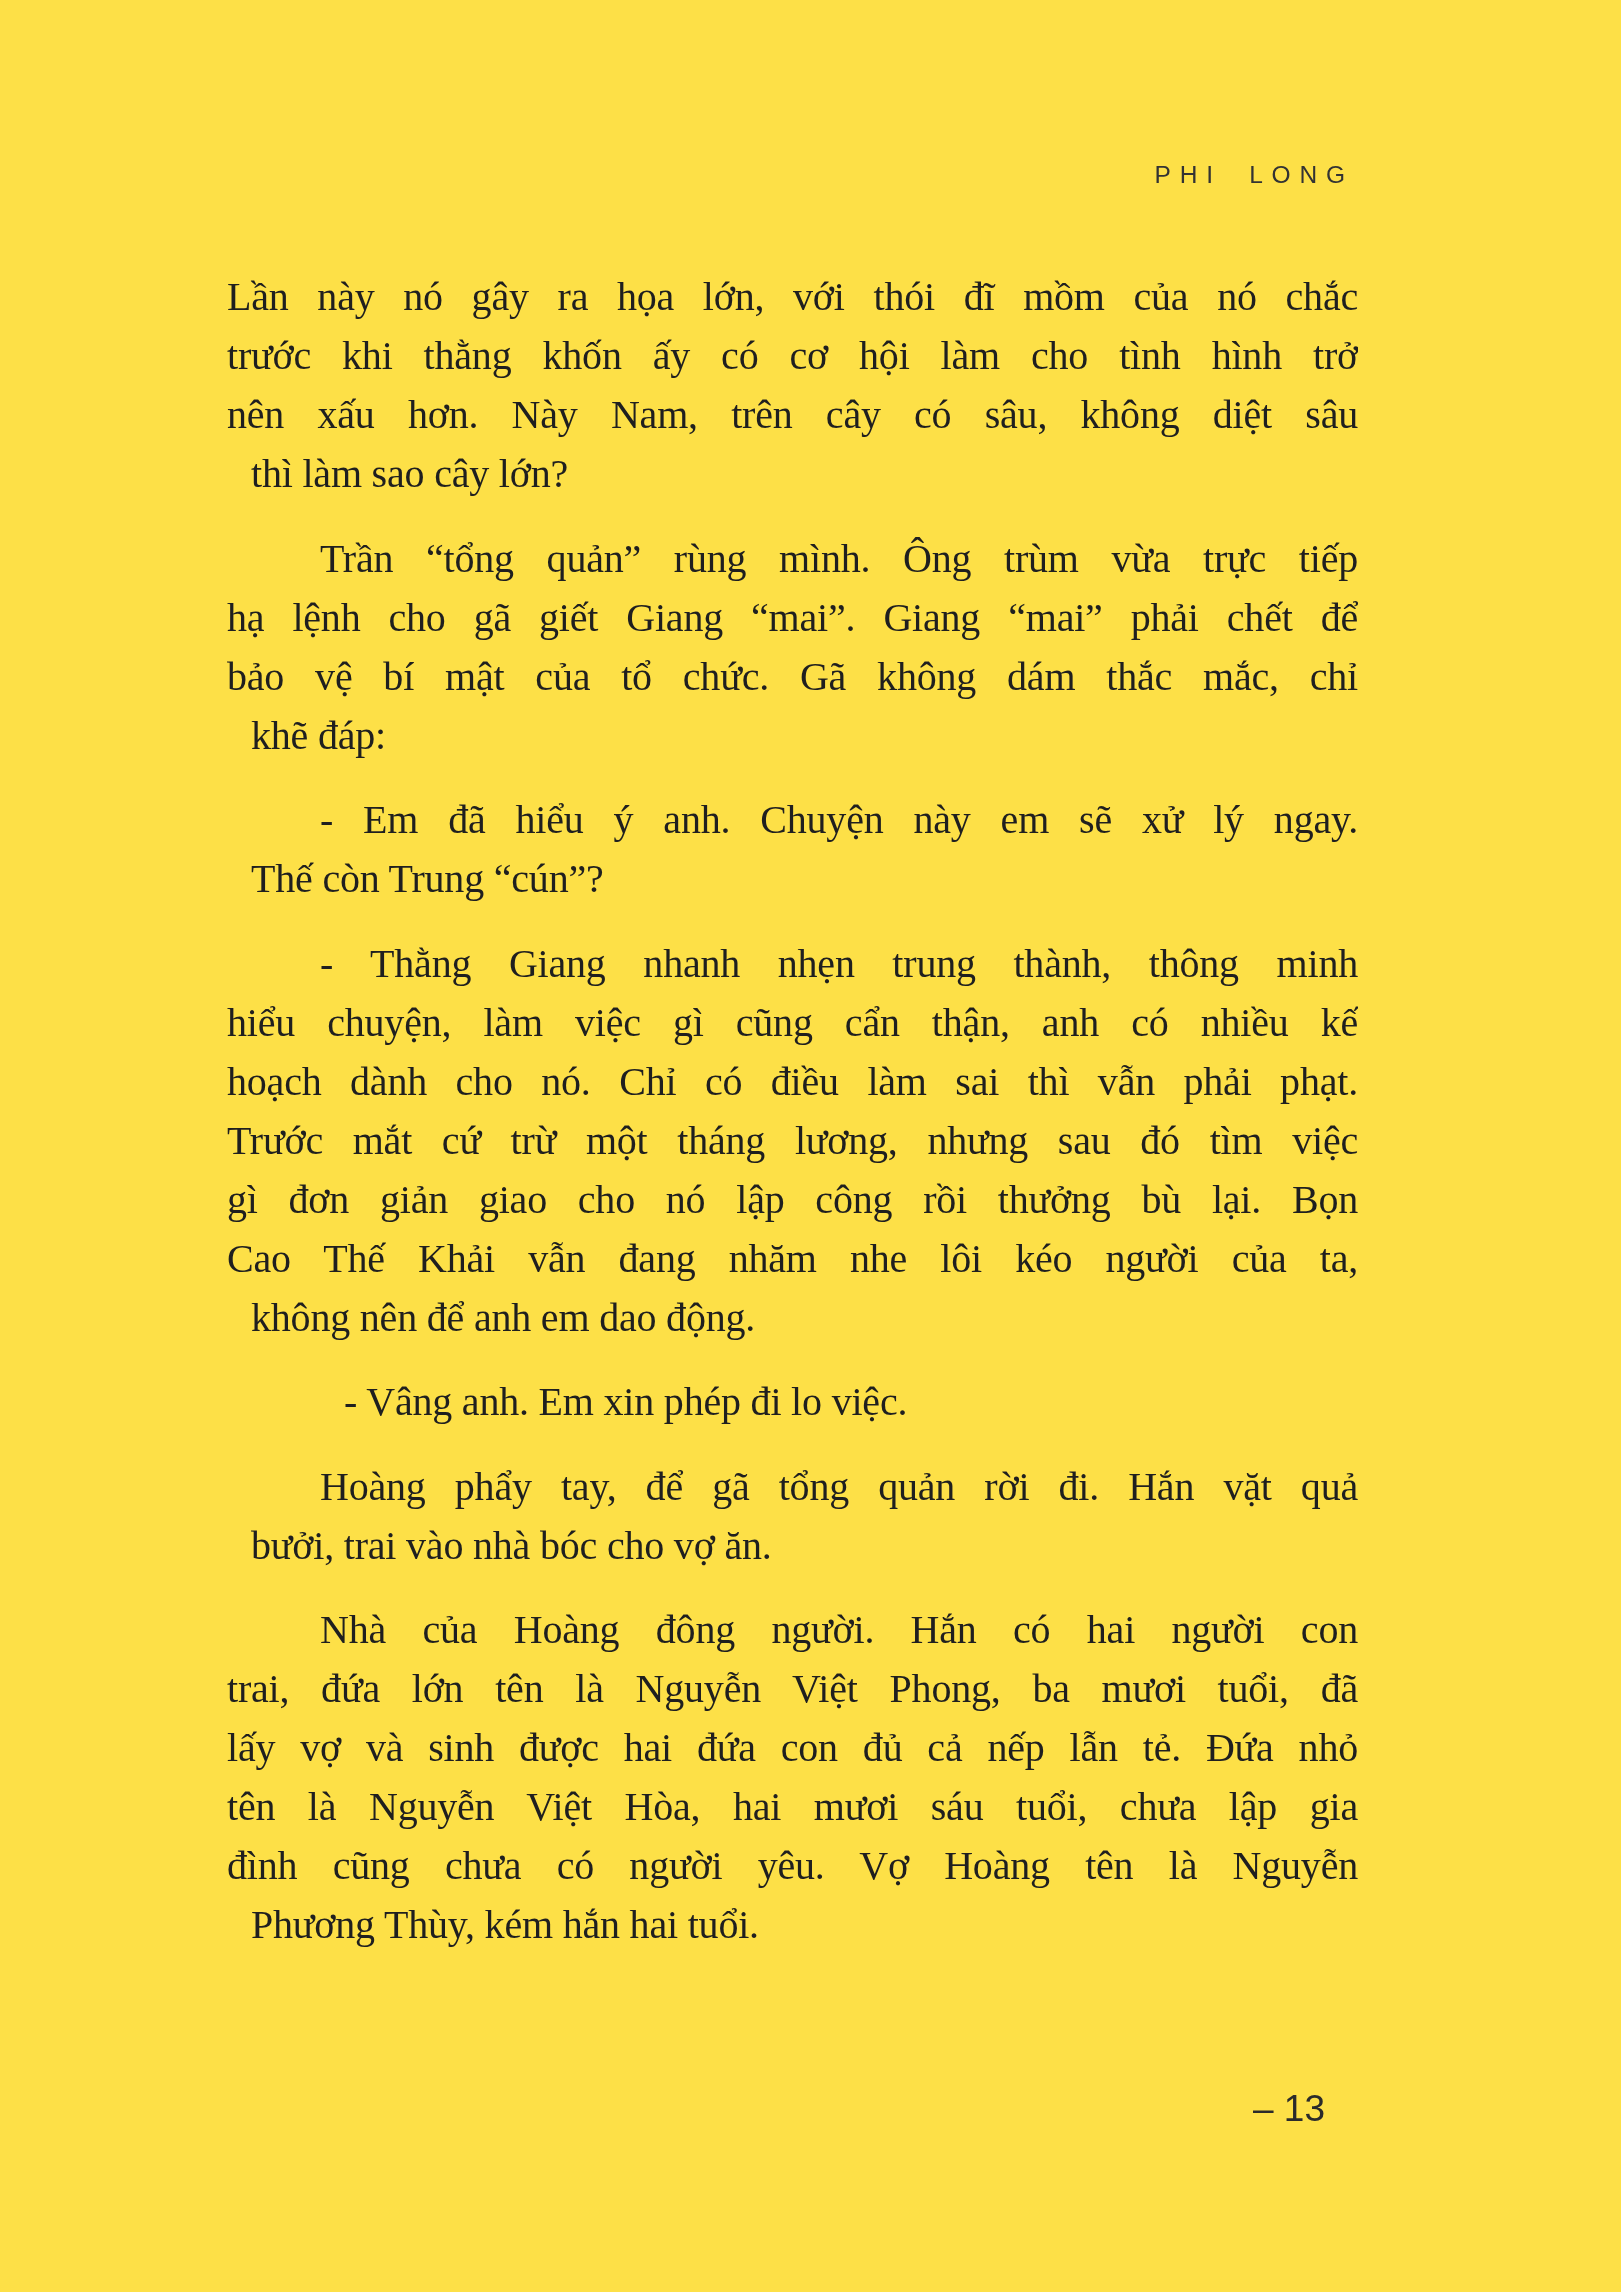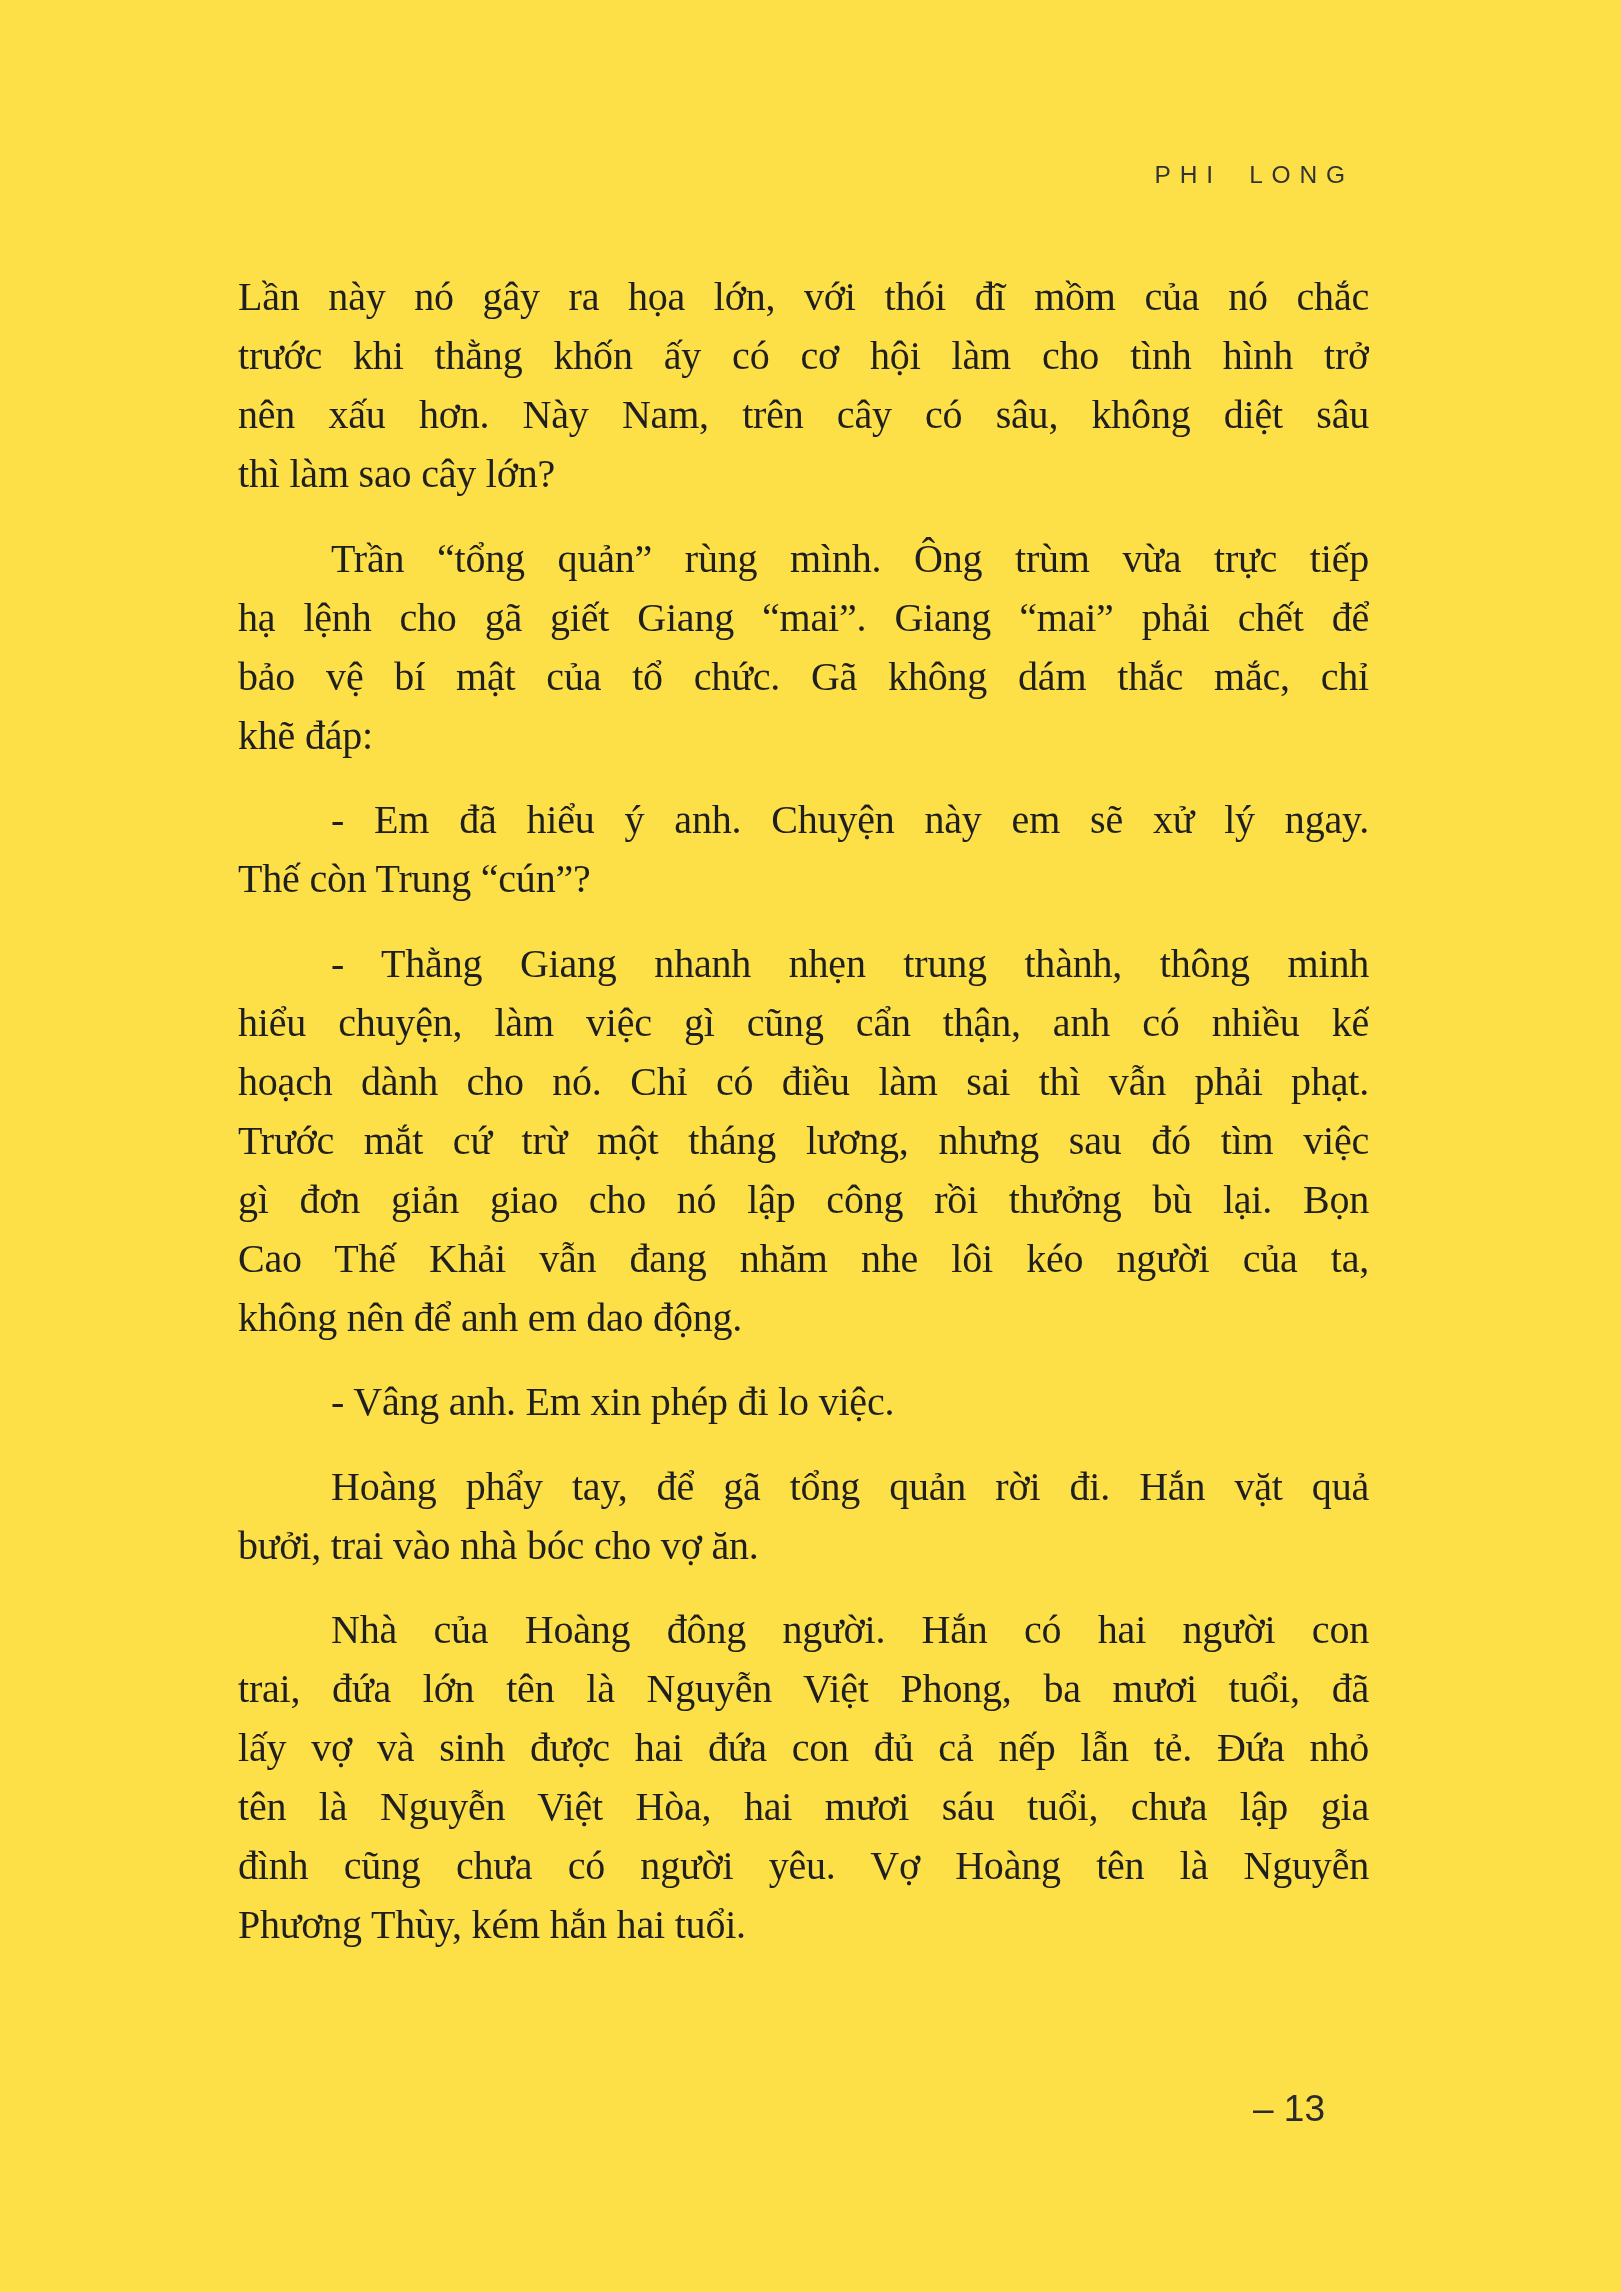--- a/index.html
+++ b/index.html
@@ -20,37 +20,37 @@
     font-family: "Liberation Sans", "DejaVu Sans", sans-serif;
     font-size: 24.5px;
     font-weight: 400;
     letter-spacing: 8.8px;
     word-spacing: 11.8px;
     color: #333333;
     white-space: nowrap;
   }
   .body-text {
     position: absolute;
-    left: 238px;
+    left: 227px;
     top: 267px;
     width: 1131px;
     font-size: 40px;
     line-height: 59px;
     letter-spacing: -0.2px;
   }
   .para { margin: 0 0 25.5px 0; }
   .para:last-child { margin-bottom: 0; }
   .para.indent .line:first-child { text-indent: 93px; }
   .line {
     text-align: justify;
     text-align-last: justify;
     height: 59px;
     overflow: hidden;
   }
-  .line.last { text-align-last: left; }
+  .line.last { text-align-last: left; margin-left: 24px; }
   .folio {
     position: absolute;
     top: 2088px;
     right: 296px;
     font-family: "Liberation Sans", "DejaVu Sans", sans-serif;
     font-size: 37px;
     font-weight: 400;
     color: #2b2b2b;
     white-space: nowrap;
   }

